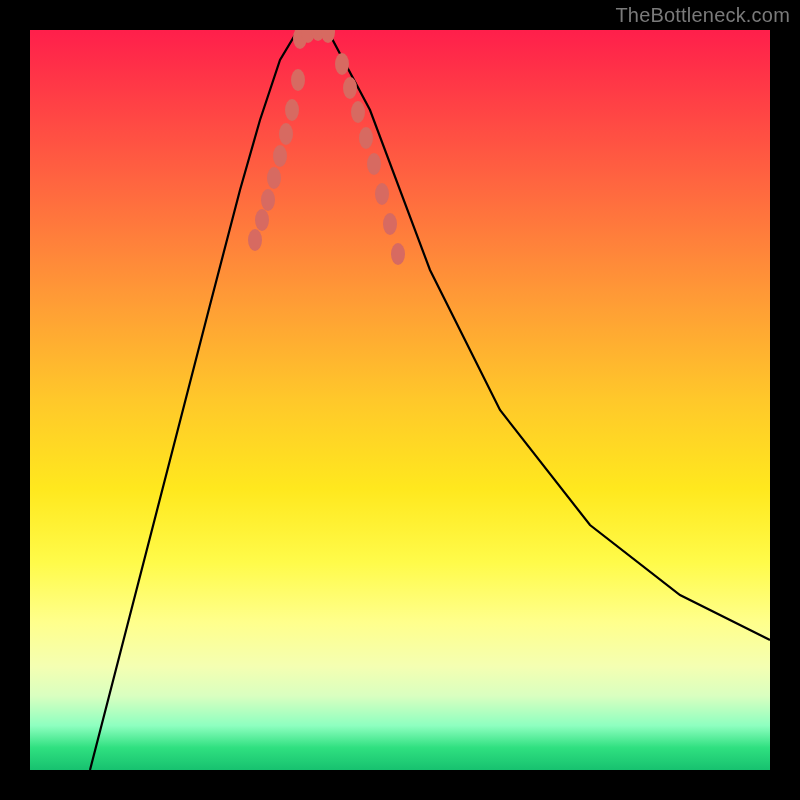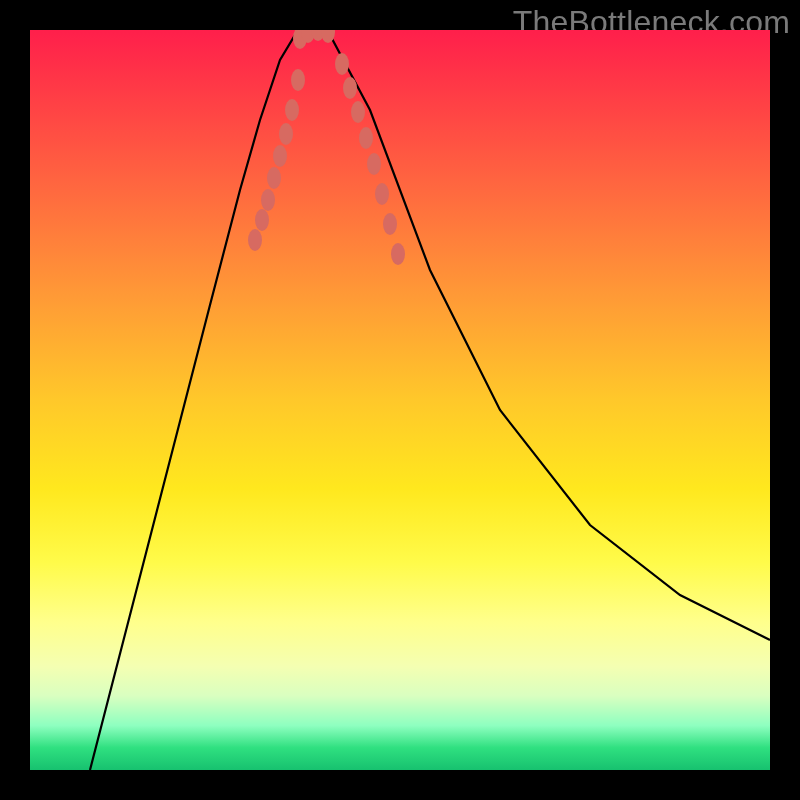--- a/index.html
+++ b/index.html
@@ -42,21 +42,21 @@
       #8effc0 94%,
       #2fe080 97%,
       #17c16f 100%
     );
   }
   .watermark {
     position: absolute;
     top: 4px;
     right: 10px;
     color: #7a7a7a;
-    font-size: 32px;
+    font-size: 20px;
     letter-spacing: 0.2px;
     user-select: none;
   }
   svg.curve {
     position: absolute;
     inset: 0;
   }
 </style>
 </head>
 <body>

